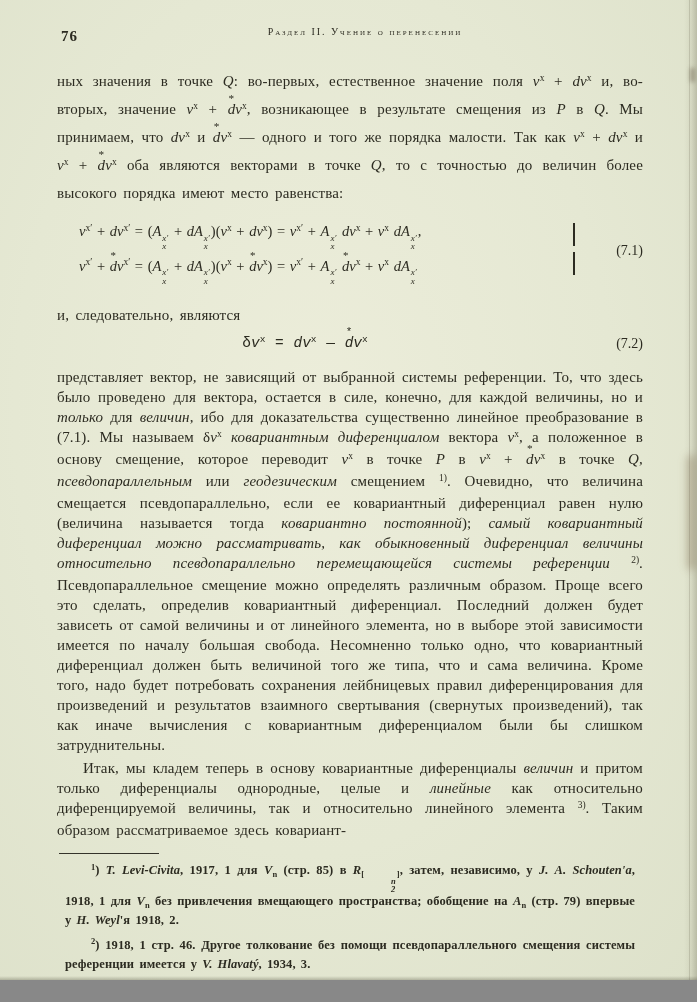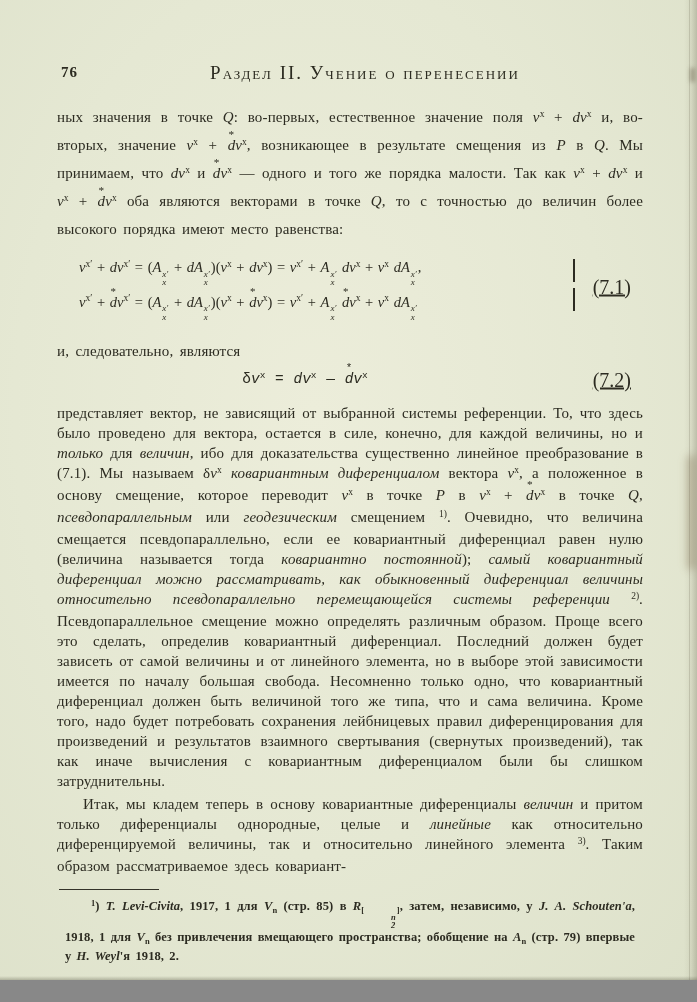--- a/index.html
+++ b/index.html
@@ -14,44 +14,44 @@
   .edge-line{position:absolute;top:0;right:7px;width:1px;height:100%;background:rgba(60,55,35,0.16);}
   .smudge{position:absolute;right:1px;top:455px;width:9px;height:115px;
     background:rgba(95,70,40,0.30);filter:blur(4px);border-radius:5px;}
   .smudge2{position:absolute;right:2px;top:68px;width:5px;height:14px;
     background:rgba(70,55,35,0.35);filter:blur(2px);}
   .edge-bottom{position:absolute;left:0;bottom:0;width:100%;height:4px;
     background:linear-gradient(to bottom, rgba(80,80,60,0), rgba(90,90,70,0.35));}
   .content{position:absolute;left:57px;top:26px;width:586px;}
   .masthead{position:relative;height:22px;margin-bottom:20px;}
   .pagenum{position:absolute;left:4px;top:2px;font-size:15px;font-weight:bold;letter-spacing:1px;}
-  .running-header{display:block;text-align:center;font-size:19px;letter-spacing:2px;
-    font-variant:small-caps;padding-left:30px;white-space:nowrap;margin-top:36px;}
+  .running-header{display:block;text-align:center;font-size:10px;letter-spacing:2px;
+    font-variant:small-caps;padding-left:30px;white-space:nowrap;}
   .para{margin:0;font-size:15px;line-height:20px;text-align:justify;
     word-spacing:2.5px;letter-spacing:0.15px;}
   .p1{line-height:26px;}
   .p3{text-indent:26px;}
   .it{font-style:italic;}
   .sup{font-size:9.5px;position:relative;top:-0.55em;letter-spacing:0;}
   .sub{font-size:9.5px;position:relative;top:0.3em;letter-spacing:0;}
   .ss{display:inline-flex;flex-direction:column;align-items:flex-start;
     vertical-align:-0.5em;font-size:9px;line-height:0.95;font-style:italic;
     letter-spacing:0;margin:0 1px;}
   .ss-lo{vertical-align:-1.15em;font-size:8.5px;}
   .star{position:relative;}
   .star-mark{position:absolute;top:-0.72em;left:0;width:100%;text-align:center;
     font-size:0.75em;font-style:normal;line-height:1;}
   .eq-block{position:relative;font-size:14.5px;}
   .eq1{margin:10px 0 20px 0;padding-right:85px;}
   .eq-line{line-height:31px;white-space:nowrap;margin-left:22px;word-spacing:1px;}
   .eq-brace{position:absolute;right:68px;top:7px;height:52px;
     display:flex;flex-direction:column;justify-content:space-between;}
   .eq-brace i{display:block;width:2px;height:23px;background:#2c2b21;}
-  .eq-num{position:absolute;right:12px;top:50%;transform:translateY(-50%);
-    font-size:20px;font-style:normal;text-decoration:underline;}
+  .eq-num{position:absolute;right:0;top:50%;transform:translateY(-50%);
+    font-size:14px;font-style:normal;}
   .lead{margin:3px 0 0 0;}
   .eq2{margin:5px 0 9px 0;}
   .eq2 .eq-line{text-align:center;margin:0 90px 0 0;line-height:26px;font-family:Liberation Mono, monospace;}
   .p2{margin:0 0 3px 0;}
   .fnrule{border:none;border-top:1.5px solid #34332a;width:100px;margin:13px 0 7px 2px;}
   .footnote{margin:8px;font-size:12.5px;line-height:17.5px;text-align:justify;
     text-indent:26px;word-spacing:2px;letter-spacing:0.1px;font-weight:bold;}
   .footnote .sup{font-size:8.5px;}
   .footnote .sub{font-size:8.5px;}
 </style>
@@ -113,20 +113,21 @@
 
     <p class="para p2"><span>представляет вектор, не зависящий от выбранной системы референции. То, что здесь было проведено для вектора, остается в силе, конечно, для каждой величины, но и </span><span class="it">только</span><span> для </span><span class="it">величин</span><span>, ибо для доказательства существенно линейное преобразование в (7.1). Мы называем </span><span>δ</span><span class="it">v</span><span class="sup">x</span><span> </span><span class="it">ковариантным диференциалом</span><span> вектора </span><span class="it">v</span><span class="sup">x</span><span>, а положенное в основу смещение, которое переводит </span><span class="it">v</span><span class="sup">x</span><span> в точке </span><span class="it">P</span><span> в </span><span class="it">v</span><span class="sup">x</span><span> + </span><span class="it star"><span class="star-mark">*</span>d</span><span class="it">v</span><span class="sup">x</span><span> в точке </span><span class="it">Q</span><span>, </span><span class="it">псевдопараллельным</span><span> или </span><span class="it">геодезическим</span><span> смещением </span><span class="sup">1)</span><span>. Очевидно, что величина смещается псевдопараллельно, если ее ковариантный диференциал равен нулю (величина называется тогда </span><span class="it">ковариантно постоянной</span><span>); </span><span class="it">самый ковариантный диференциал можно рассматривать, как обыкновенный диференциал величины относительно псевдопараллельно перемещающейся системы референции</span><span> </span><span class="sup">2)</span><span>. Псевдопараллельное смещение можно определять различным образом. Проще всего это сделать, определив ковариантный диференциал. Последний должен будет зависеть от самой величины и от линейного элемента, но в выборе этой зависимости имеется по началу большая свобода. Несомненно только одно, что ковариантный диференциал должен быть величиной того же типа, что и сама величина. Кроме того, надо будет потребовать сохранения лейбницевых правил диференцирования для произведений и результатов взаимного свертывания (свернутых произведений), так как иначе вычисления с ковариантным диференциалом были бы слишком затруднительны.</span></p>
     <p class="para p3"><span>Итак, мы кладем теперь в основу ковариантные диференциалы </span><span class="it">величин</span><span> и притом только диференциалы однородные, целые и </span><span class="it">линейные</span><span> как относительно диференцируемой величины, так и относительно линейного элемента </span><span class="sup">3)</span><span>. Таким образом рассматриваемое здесь ковариант-</span></p>
 
     <hr class="fnrule">
 
     <p class="footnote"><span class="sup">1</span><span>) </span><span class="it">T. Levi-Civita</span><span>, 1917, 1 для </span><span class="it">V</span><span class="sub">n</span><span> (стр. 85) в </span><span class="it">R</span><span class="sub">[</span><span class="ss ss-lo">
           <span>n</span>
           <span>2</span>
         </span><span class="sub">]</span><span>, затем, независимо, у </span><span class="it">J. A. Schouten'a</span><span>, 1918, 1 для </span><span class="it">V</span><span class="sub">n</span><span> без привлечения вмещающего пространства; обобщение на </span><span class="it">A</span><span class="sub">n</span><span> (стр. 79) впервые у </span><span class="it">H. Weyl</span><span>'я 1918, 2.</span></p>
+    <p class="footnote"><span class="sup">2</span><span>) 1918, 1 стр. 46. Другое толкование без помощи псевдопараллельного смещения системы референции имеется у </span><span class="it">V. Hlavatý</span><span>, 1934, 3.</span></p>
   </div>
 
   <div class="edge-right"></div>
   <div class="edge-line"></div>
   <div class="smudge"></div>
   <div class="smudge2"></div>
   <div class="edge-bottom"></div>
 </div>
 
 </body></html>

